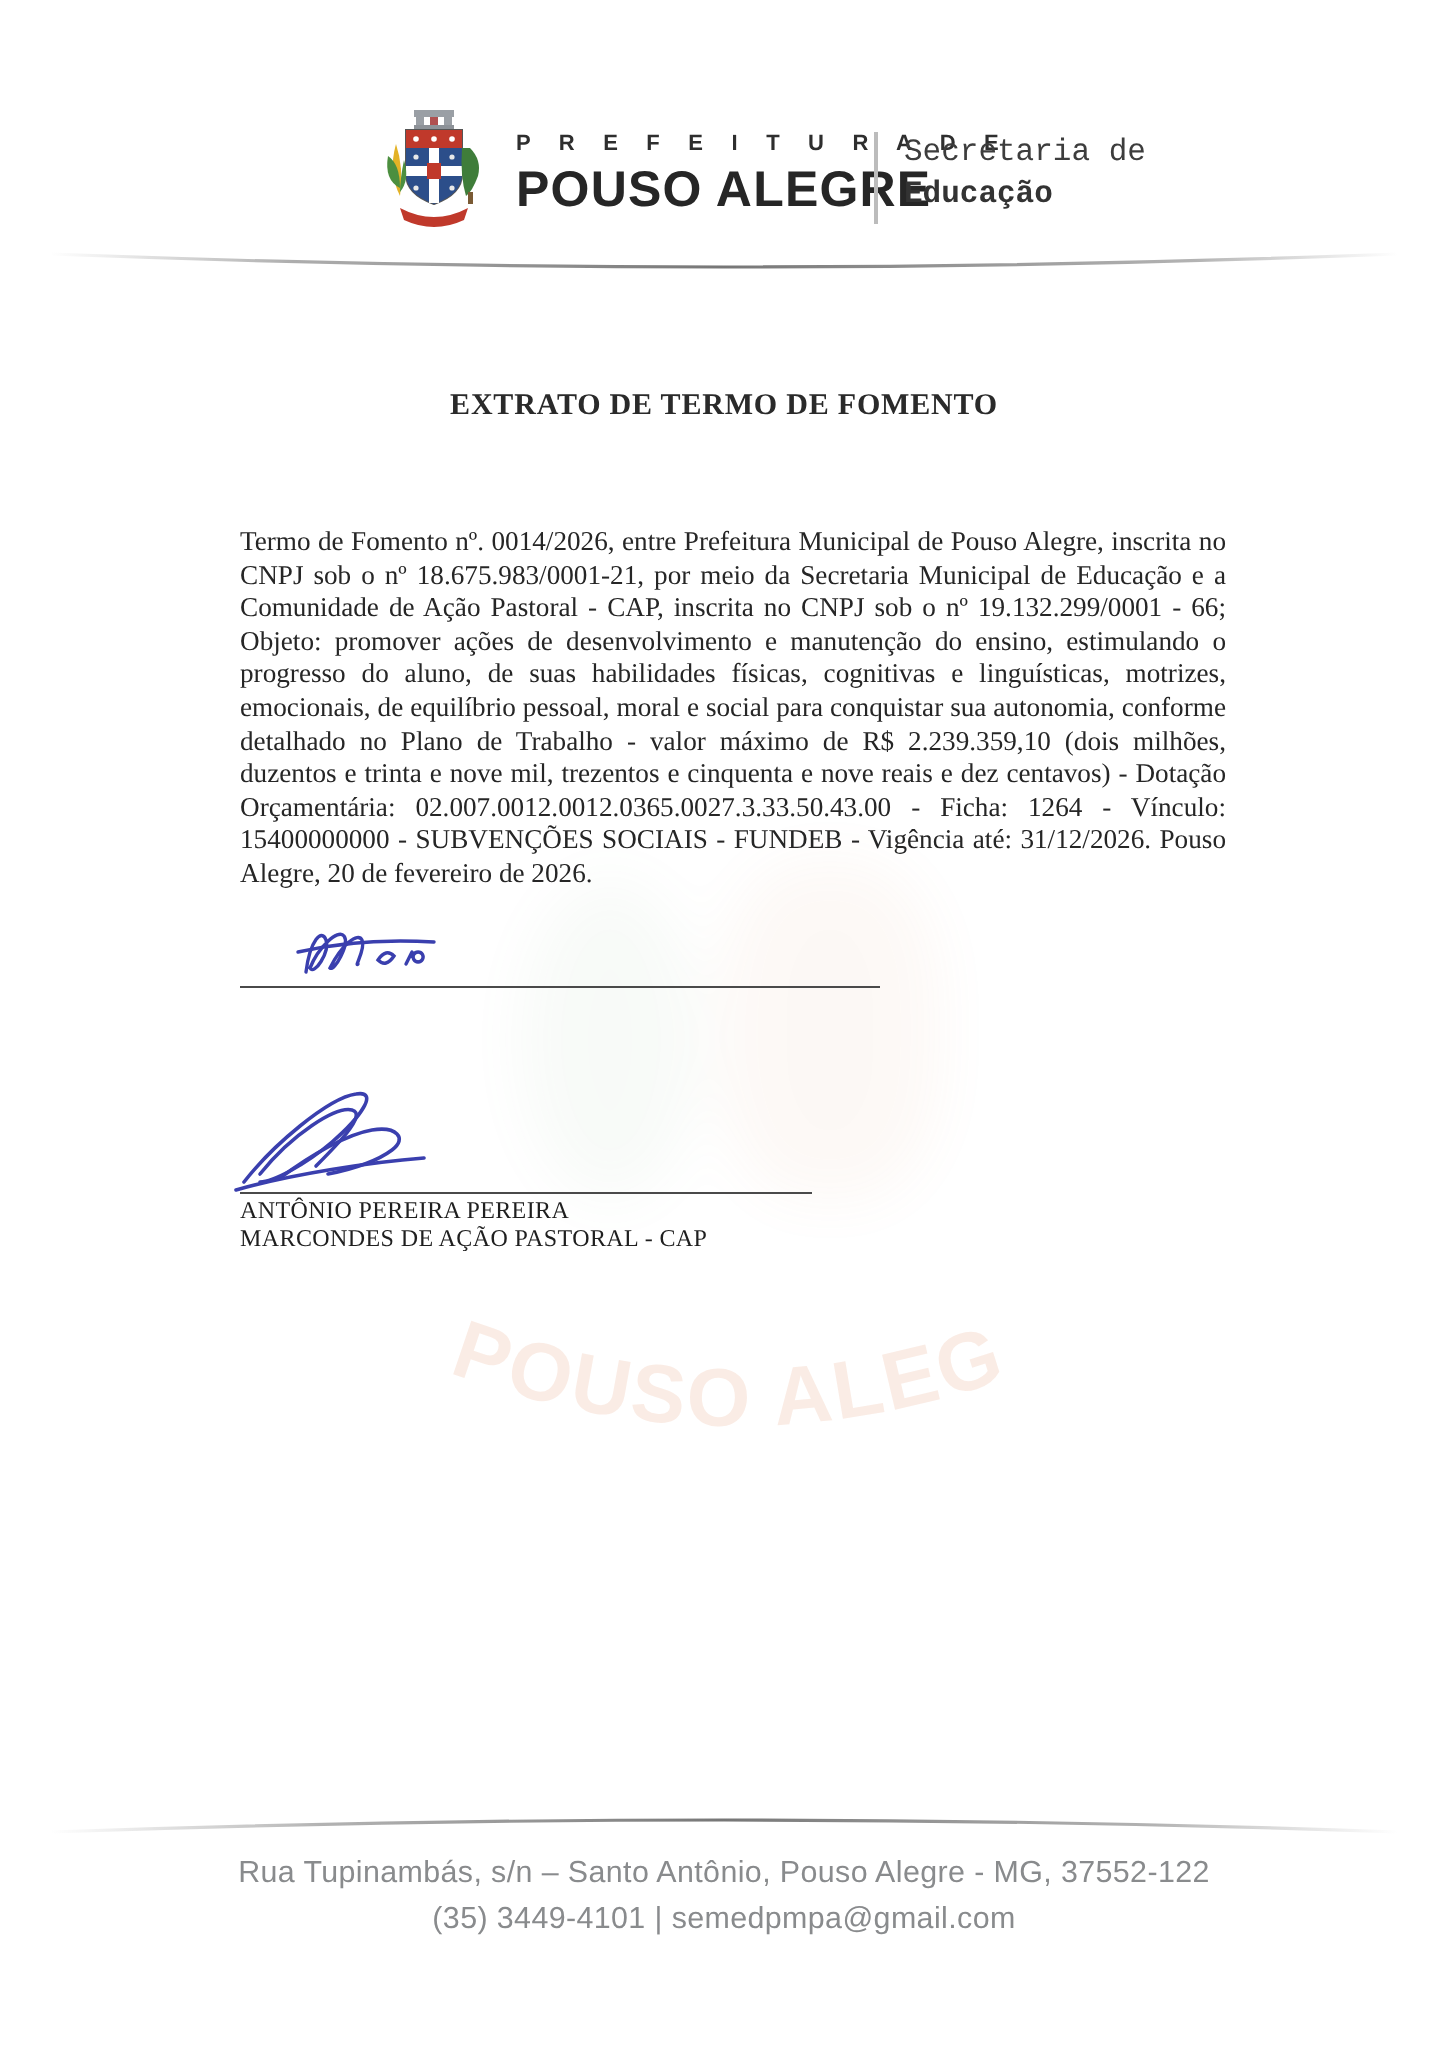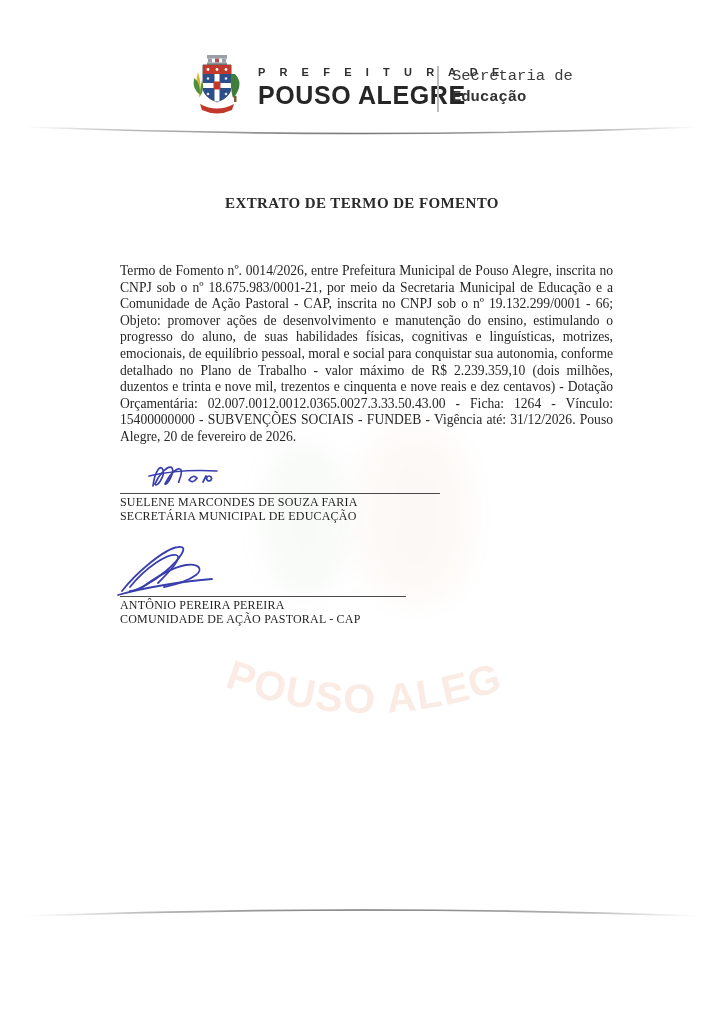--- a/index.html
+++ b/index.html
@@ -156,48 +156,46 @@
 
   <svg class="sig-scribble sig1-scribble" viewBox="0 0 120 36" aria-hidden="true">
     <g stroke="#3a3fae" stroke-width="1.7" fill="none" stroke-linecap="round">
       <path d="M8,28 C10,12 16,6 18,12 C20,18 12,30 10,26 C14,16 24,6 27,10 C30,14 22,28 20,26 C26,14 34,8 36,12 C38,16 32,26 34,24"></path>
       <path d="M4,18 C30,12 55,12 72,13"></path>
       <path d="M44,22 q4,-6 8,-2 q-4,6 -8,2 z"></path>
       <path d="M58,24 l3,-6 M64,23 a2.5,2.5 0 1 1 0.1,0"></path>
     </g>
   </svg>
   <div class="sig-line sig1-line"></div>
-  <div class="sig-text sig1-text">
-    <div>SUELENE MARCONDES DE SOUZA FARIA</div>
-    <div>SECRETÁRIA MUNICIPAL DE EDUCAÇÃO</div>
-  </div>
 
   <svg class="sig-scribble sig2-scribble" viewBox="0 0 140 54" aria-hidden="true">
     <g stroke="#3a3fae" stroke-width="1.8" fill="none" stroke-linecap="round">
       <path d="M6,48 C20,30 48,6 62,4 C74,2 64,16 50,28 C36,40 20,48 14,48"></path>
       <path d="M14,44 C30,24 52,10 60,12 C68,14 52,30 42,40"></path>
       <path d="M24,46 C40,34 58,24 70,22 C82,20 88,26 80,32 C72,38 58,42 48,44"></path>
       <path d="M2,52 C30,44 70,38 96,36"></path>
     </g>
   </svg>
   <div class="sig-line sig2-line"></div>
   <div class="sig-text sig2-text">
     <div>ANTÔNIO PEREIRA PEREIRA</div>
-    <div>COMUNIDADE DE AÇÃO PASTORAL - CAP</div>
+    <div>MARCONDES DE AÇÃO PASTORAL - CAP</div>
   </div>
 
   <svg class="swoosh bottom" viewBox="0 0 674 16" aria-hidden="true">
     <defs>
       <linearGradient id="fadeBot" x1="0" y1="0" x2="1" y2="0">
         <stop offset="0" stop-color="#999999" stop-opacity="0"></stop>
         <stop offset="0.2" stop-color="#8a8a8a" stop-opacity="0.65"></stop>
         <stop offset="0.5" stop-color="#6f6f6f" stop-opacity="0.95"></stop>
         <stop offset="0.82" stop-color="#8a8a8a" stop-opacity="0.65"></stop>
         <stop offset="1" stop-color="#999999" stop-opacity="0"></stop>
       </linearGradient>
     </defs>
     <path d="M0,13 Q337,1 674,13" stroke="url(#fadeBot)" stroke-width="1.6" fill="none"></path>
   </svg>
 
   <div class="footer-text">
+    <div>Rua Tupinambás, s/n – Santo Antônio, Pouso Alegre - MG, 37552-122</div>
+    <div>(35) 3449-4101 | semedpmpa@gmail.com</div>
   </div>
 
 </div>
 
 </body></html>

